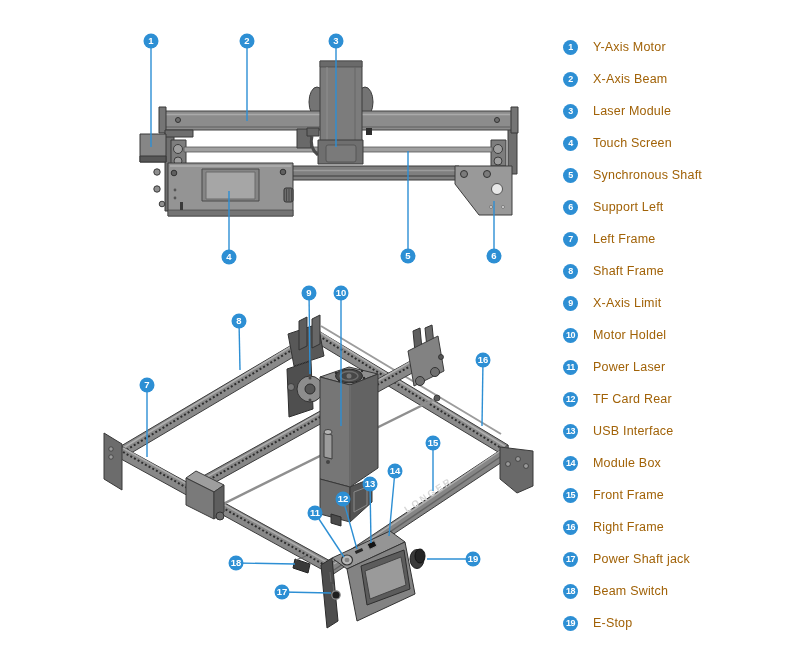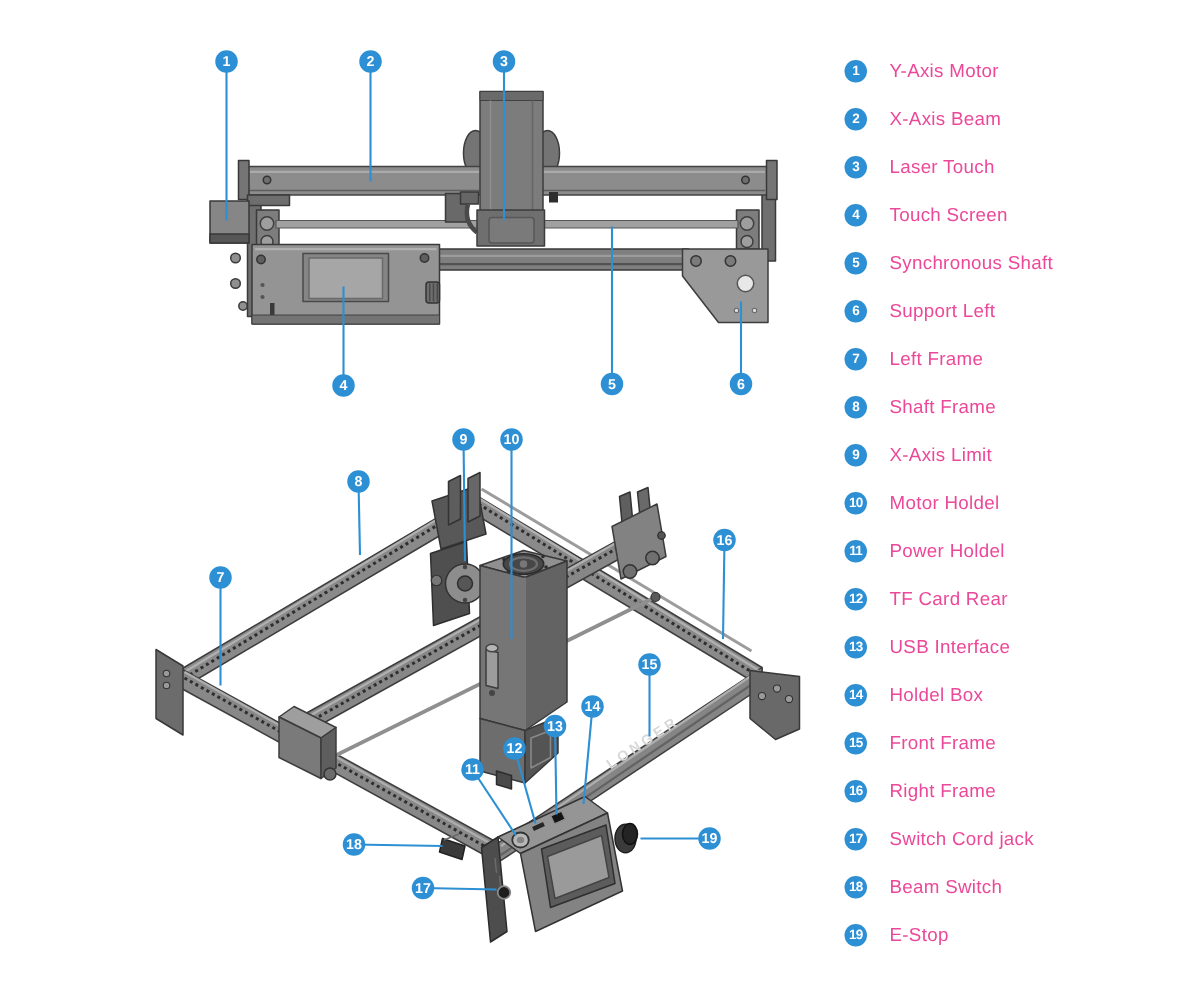--- a/index.html
+++ b/index.html
@@ -3,21 +3,21 @@
 <meta charset="utf-8">
 <style>
   html,body{margin:0;padding:0;}
   body{font-family:"Liberation Sans",sans-serif;background:#ffffff;}
   #page{position:relative;width:796px;height:665px;background:#ffffff;overflow:hidden;}
   #diagram-svg{position:absolute;left:0;top:0;}
   #legend{position:absolute;left:563px;top:31px;width:225px;}
   .legend-row{height:32px;display:flex;align-items:center;}
   .badge{width:15px;height:15px;border-radius:50%;color:#fff;font-size:9px;font-weight:bold;
          display:flex;align-items:center;justify-content:center;flex:none;letter-spacing:-0.5px;}
-  .legend-label{padding-left:15px;font-size:12.5px;color:#ec4899;letter-spacing:0.2px;white-space:nowrap;}
+  .legend-label{padding-left:15px;font-size:12.5px;color:#a16207;letter-spacing:0.2px;white-space:nowrap;}
   .callout-num{font-size:9.5px;font-weight:bold;fill:#ffffff;text-anchor:middle;
                font-family:"Liberation Sans",sans-serif;}
   .brand-text{font-size:9.5px;font-weight:bold;letter-spacing:2.5px;fill:#d8d8d8;
               font-family:"Liberation Sans",sans-serif;}
 </style>
 </head>
 <body>
 
 <div id="page">
 
@@ -313,21 +313,21 @@
       <div class="legend-row">
         <span class="badge" style="background: rgb(45, 143, 212);">1</span>
         <span class="legend-label">Y-Axis Motor</span>
       </div>
       <div class="legend-row">
         <span class="badge" style="background: rgb(45, 143, 212);">2</span>
         <span class="legend-label">X-Axis Beam</span>
       </div>
       <div class="legend-row">
         <span class="badge" style="background: rgb(45, 143, 212);">3</span>
-        <span class="legend-label">Laser Touch</span>
+        <span class="legend-label">Laser Module</span>
       </div>
       <div class="legend-row">
         <span class="badge" style="background: rgb(45, 143, 212);">4</span>
         <span class="legend-label">Touch Screen</span>
       </div>
       <div class="legend-row">
         <span class="badge" style="background: rgb(45, 143, 212);">5</span>
         <span class="legend-label">Synchronous Shaft</span>
       </div>
       <div class="legend-row">
@@ -345,45 +345,45 @@
       <div class="legend-row">
         <span class="badge" style="background: rgb(45, 143, 212);">9</span>
         <span class="legend-label">X-Axis Limit</span>
       </div>
       <div class="legend-row">
         <span class="badge" style="background: rgb(45, 143, 212);">10</span>
         <span class="legend-label">Motor Holdel</span>
       </div>
       <div class="legend-row">
         <span class="badge" style="background: rgb(45, 143, 212);">11</span>
-        <span class="legend-label">Power Holdel</span>
+        <span class="legend-label">Power Laser</span>
       </div>
       <div class="legend-row">
         <span class="badge" style="background: rgb(45, 143, 212);">12</span>
         <span class="legend-label">TF Card Rear</span>
       </div>
       <div class="legend-row">
         <span class="badge" style="background: rgb(45, 143, 212);">13</span>
         <span class="legend-label">USB Interface</span>
       </div>
       <div class="legend-row">
         <span class="badge" style="background: rgb(45, 143, 212);">14</span>
-        <span class="legend-label">Holdel Box</span>
+        <span class="legend-label">Module Box</span>
       </div>
       <div class="legend-row">
         <span class="badge" style="background: rgb(45, 143, 212);">15</span>
         <span class="legend-label">Front Frame</span>
       </div>
       <div class="legend-row">
         <span class="badge" style="background: rgb(45, 143, 212);">16</span>
         <span class="legend-label">Right Frame</span>
       </div>
       <div class="legend-row">
         <span class="badge" style="background: rgb(45, 143, 212);">17</span>
-        <span class="legend-label">Switch Cord jack</span>
+        <span class="legend-label">Power Shaft jack</span>
       </div>
       <div class="legend-row">
         <span class="badge" style="background: rgb(45, 143, 212);">18</span>
         <span class="legend-label">Beam Switch</span>
       </div>
       <div class="legend-row">
         <span class="badge" style="background: rgb(45, 143, 212);">19</span>
         <span class="legend-label">E-Stop</span>
       </div>
     </div>

